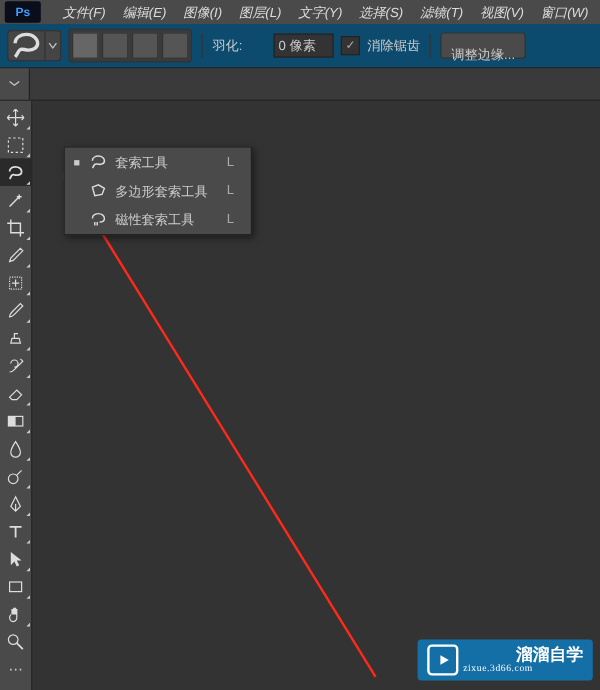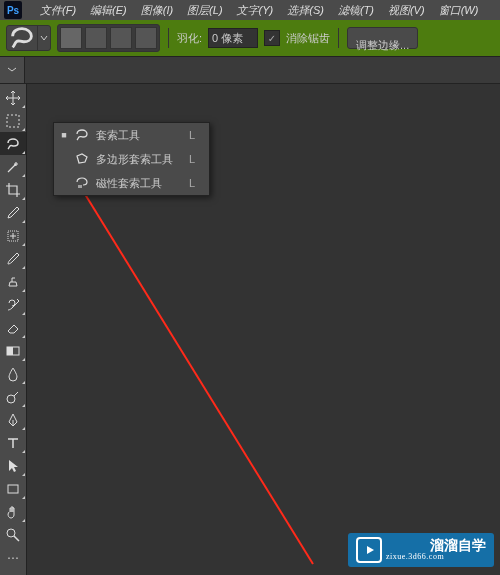--- a/index.html
+++ b/index.html
@@ -1,26 +1,26 @@
 <!DOCTYPE html>
 <html><head>
 <meta charset="utf-8">
 <style>
   html,body{margin:0;padding:0;width:500px;height:575px;overflow:hidden;background:#2a2a2a;font-family:"Microsoft YaHei",Arial,sans-serif;font-size:11px;color:#ccc;}
   .menubar{height:20px;background:#4a4a4a;display:flex;align-items:center;padding-left:4px;gap:2px;}
-  .ps-logo{width:18px;height:18px;background:#0a0d1a;color:#3ea0ff;font-weight:bold;font-size:10px;display:flex;align-items:center;justify-content:center;border-radius:2px;margin-right:10px;text-align:right;}
+  .ps-logo{width:30px;height:18px;background:#0a0d1a;color:#3ea0ff;font-weight:bold;font-size:10px;display:flex;align-items:center;justify-content:center;border-radius:2px;margin-right:10px;text-align:right;}
   .menu-item{padding:2px 6px;color:#ddd;cursor:pointer;font-size:11px;white-space:nowrap;font-style:italic;}
-  .optbar{height:36px;background:#4d7c0f;border-bottom:1px solid #222;display:flex;align-items:center;gap:6px;padding:0 6px;}
+  .optbar{height:36px;background:#0c4a6e;border-bottom:1px solid #222;display:flex;align-items:center;gap:6px;padding:0 6px;}
   .opt-dropdown{display:flex;border:1px solid #333;background:#454545;border-radius:3px;}
   .opt-icon{width:30px;height:24px;display:flex;align-items:center;justify-content:center;}
   .opt-arrow{width:12px;height:24px;display:flex;align-items:center;justify-content:center;border-left:1px solid #333;}
   .opt-group{display:flex;gap:3px;border:1px solid #333;background:#3a3a3a;padding:2px;border-radius:3px;}
   .opt-square{width:20px;height:20px;background:#555;border:1px solid #333;}
   .opt-label{color:#ccc;font-size:11px;}
-  .opt-input{width:42px;height:18px;background:#333;border:1px solid #222;color:#ccc;font-size:11px;padding:0 3px;}
+  .opt-input{width:42px;height:18px;background:#333;border:1px solid #222;color:#ccc;font-size:11px;padding:0 3px;margin-left:20px;}
   .opt-btn{height:20px;background:#4a4a4a;border:1px solid #333;color:#ccc;font-size:11px;padding:10px 8px;border-radius:3px;}
   .checkbox{width:14px;height:14px;background:#333;border:1px solid #222;display:flex;align-items:center;justify-content:center;color:#aaa;font-size:10px;}
   .tabbar{height:26px;background:#3a3a3a;border-bottom:1px solid #222;display:flex;align-items:end;padding-left:30px;}
   .tabbar-left{width:24px;height:26px;background:#4a4a4a;border-right:1px solid #222;position:absolute;left:0;display:flex;flex-direction:column;align-items:center;justify-content:center;gap:2px;}
   .doc-tab{background:#2a2a2a;padding:4px 10px;border-top:1px solid #222;border-left:1px solid #222;border-right:1px solid #222;color:#ccc;font-size:11px;display:flex;align-items:center;gap:6px;}
   .tab-close{color:#888;cursor:pointer;}
   .work{display:flex;height:calc(575px - 20px - 36px - 26px);}
   .toolbar{width:26px;background:#4a4a4a;border-right:1px solid #222;display:flex;flex-direction:column;padding-top:2px;}
   .tool{width:26px;height:23px;display:flex;align-items:center;justify-content:center;position:relative;cursor:pointer;}
   .tool.active{background:#2a2a2a;}

